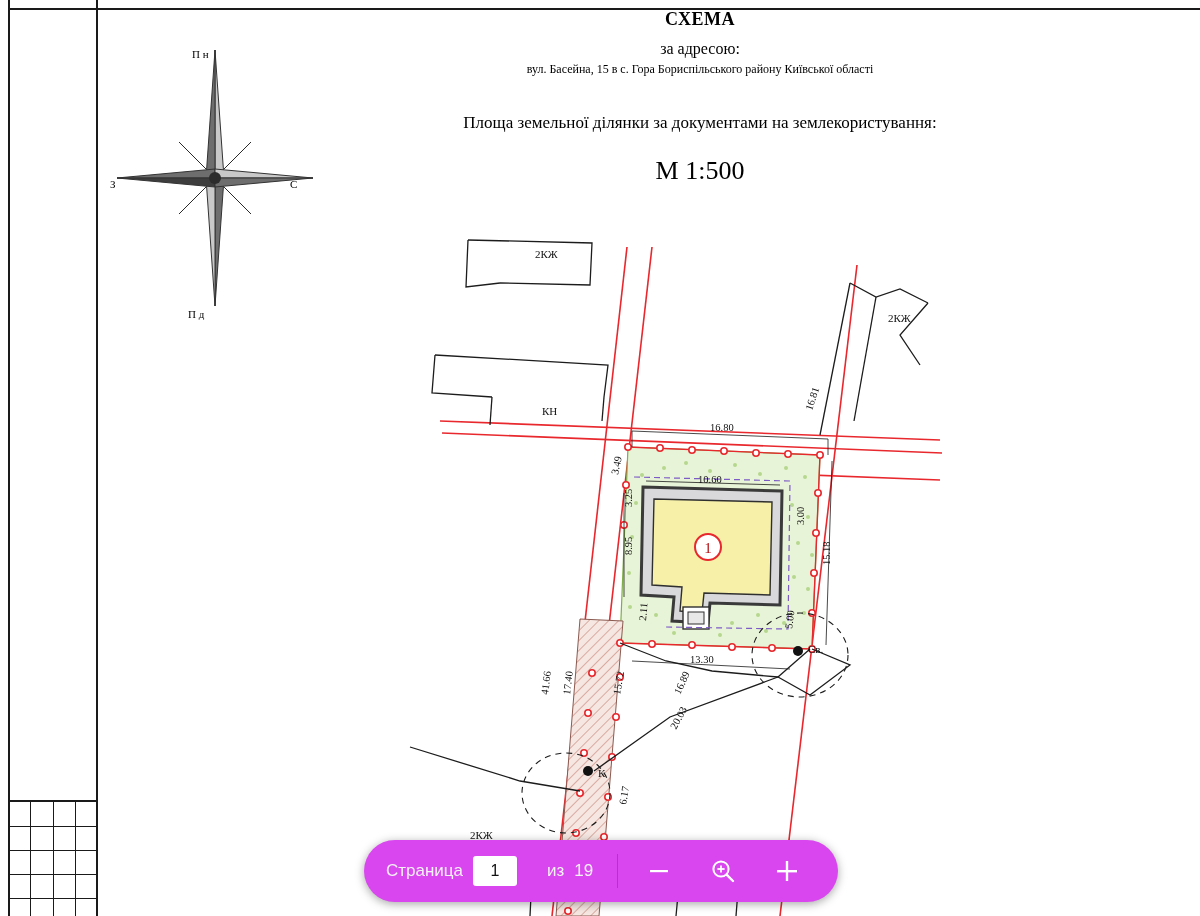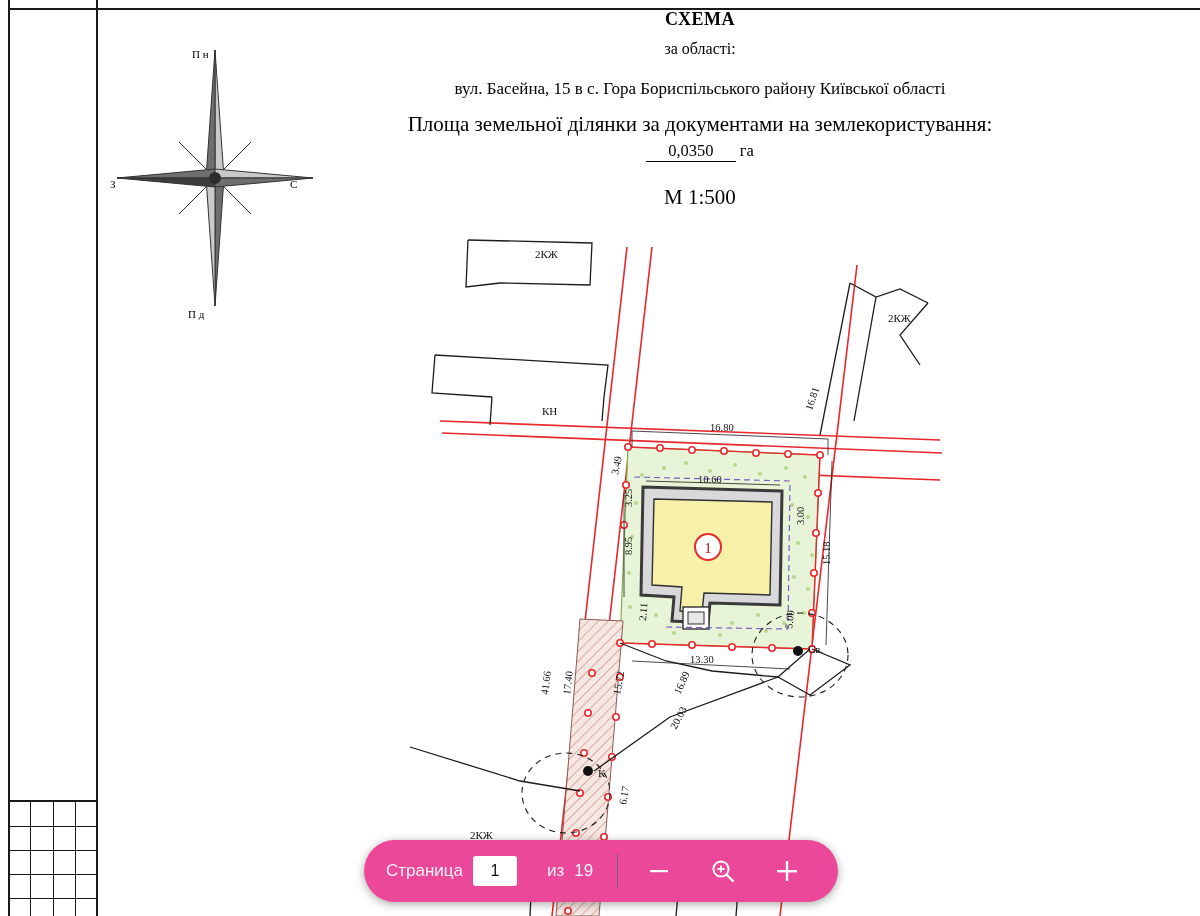--- a/index.html
+++ b/index.html
@@ -60,38 +60,38 @@
   }
   .t-sub {
     font-size: 19px;
     font-weight: bold;
   }
   .t-addr-label {
     font-size: 16px;
     margin-top: 8px;
   }
   .t-addr {
+    font-size: 12px;
+    margin-top: 3px;
+  }
+  .t-area-label {
     font-size: 17px;
-    margin-top: 19px;
-  }
-  .t-area-label {
-    font-size: 21px;
-    margin-top: 12px;
+    margin-top: 35px;
   }
   .t-area-value-row {
     margin-top: 4px;
     font-size: 16.5px;
   }
   .t-area-value {
     border-bottom: 1px solid #000;
     padding: 0 22px 1px 22px;
   }
   .t-scale {
     margin-top: 22px;
-    font-size: 21px;
+    font-size: 26px;
   }
 
   
   #compass {
     position: absolute;
     left: 110px;
     top: 20px;
     width: 210px;
     height: 300px;
   }
@@ -132,21 +132,21 @@
   }
 
   
   #pdf-toolbar {
     position: absolute;
     left: 364px;
     top: 840px;
     width: 474px;
     height: 62px;
     border-radius: 31px;
-    background: #ec4899;
+    background: #d946ef;
     display: flex;
     align-items: center;
     padding: 0 22px;
     box-sizing: border-box;
     font-family: "Liberation Sans", sans-serif;
     color: #fff;
     box-shadow: 0 2px 10px rgba(0,0,0,.35);
   }
   #pdf-toolbar .lbl {
     font-size: 17px;
@@ -248,27 +248,23 @@
         <polygon points="-98,0 0,9 0,0" fill="#3d3d3d" stroke="#333" stroke-width="1"></polygon>
         <polygon points="98,0 0,-9 0,0" fill="#c9c9c9" stroke="#333" stroke-width="1"></polygon>
         <polygon points="98,0 0,9 0,0" fill="#6e6e6e" stroke="#333" stroke-width="1"></polygon>
         <circle cx="0" cy="0" r="6" fill="#2c2c2c"></circle>
       </g>
     </svg>
   </div>
 
   <div id="title-block">
     <div class="t-main">СХЕМА</div>
-    <div class="t-addr-label">за області:</div>
+    <div class="t-addr-label">за адресою:</div>
     <div class="t-addr">вул. Басейна, 15 в с. Гора Бориспільського району Київської області</div>
     <div class="t-area-label">Площа земельної ділянки за документами на землекористування:</div>
-    <div class="t-area-value-row">
-      <span class="t-area-value">0,0350</span>
-      <span>га</span>
-    </div>
     <div class="t-scale">М 1:500</div>
   </div>
 
   <div id="plan">
     <svg width="660" height="691" viewBox="0 0 660 691">
 
       <g stroke="#e8282d" stroke-width="1.6" fill="none">
         <line x1="272" y1="22" x2="196" y2="691"></line>
         <line x1="247" y1="22" x2="172" y2="691"></line>
         <line x1="477" y1="40" x2="400" y2="691"></line>

